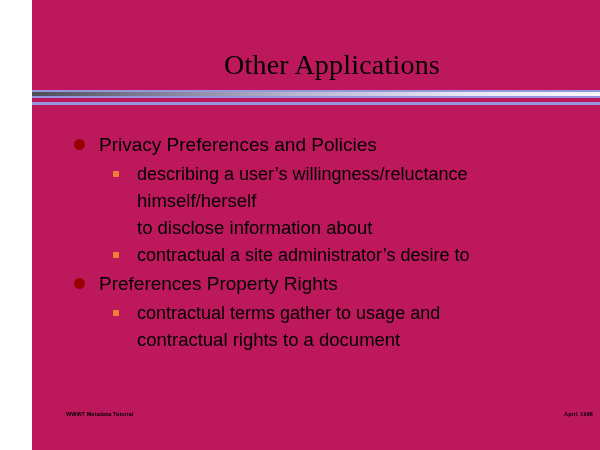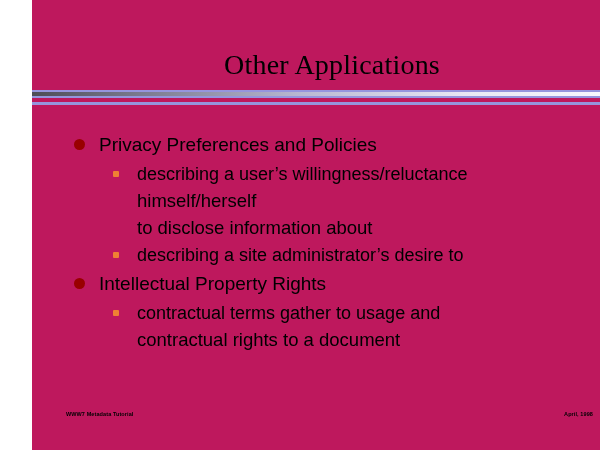--- a/index.html
+++ b/index.html
@@ -189,26 +189,26 @@
 
     <p class="bullet-l2">
       <span class="marker-l2"></span>
       <span>describing a user’s willingness/reluctance</span>
     </p>
     <p class="bullet-l2-cont">himself/herself</p>
     <p class="bullet-l2-cont">to disclose information about</p>
 
     <p class="bullet-l2">
       <span class="marker-l2"></span>
-      <span>describing a site administrator’s desire to</span>
+      <span>contractual a site administrator’s desire to</span>
     </p>
 
     <p class="bullet-l1">
       <span class="marker-l1"></span>
-      <span>Intellectual Property Rights</span>
+      <span>Preferences Property Rights</span>
     </p>
 
     <p class="bullet-l2">
       <span class="marker-l2"></span>
       <span>contractual terms gather to usage and</span>
     </p>
     <p class="bullet-l2-cont">contractual rights to a document</p>
 
   </div>
 

